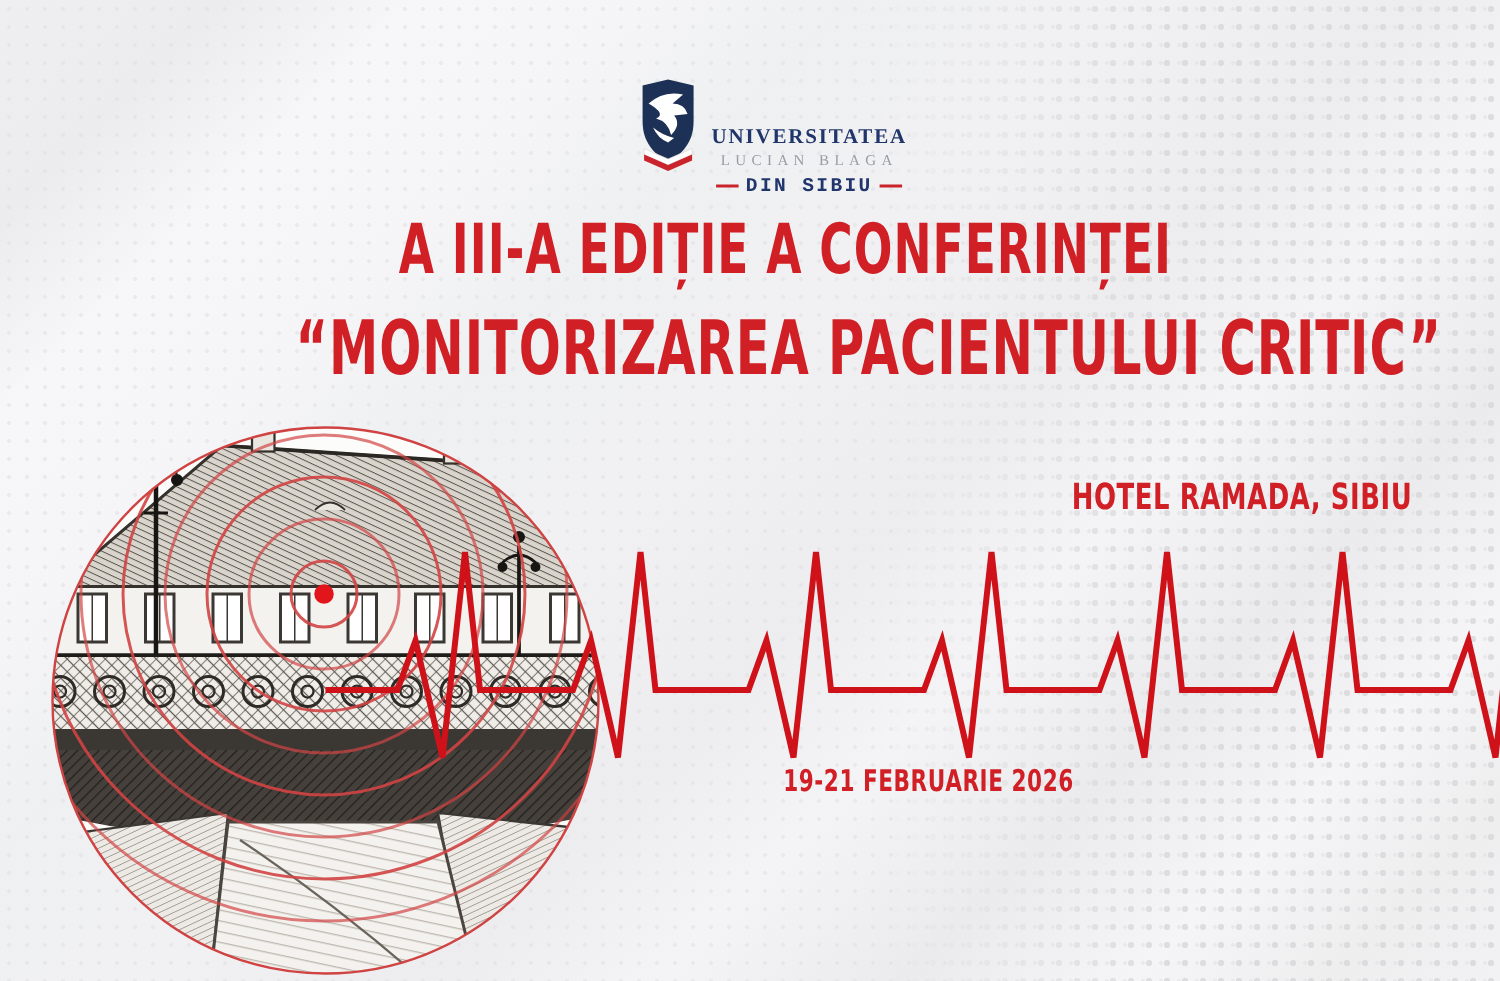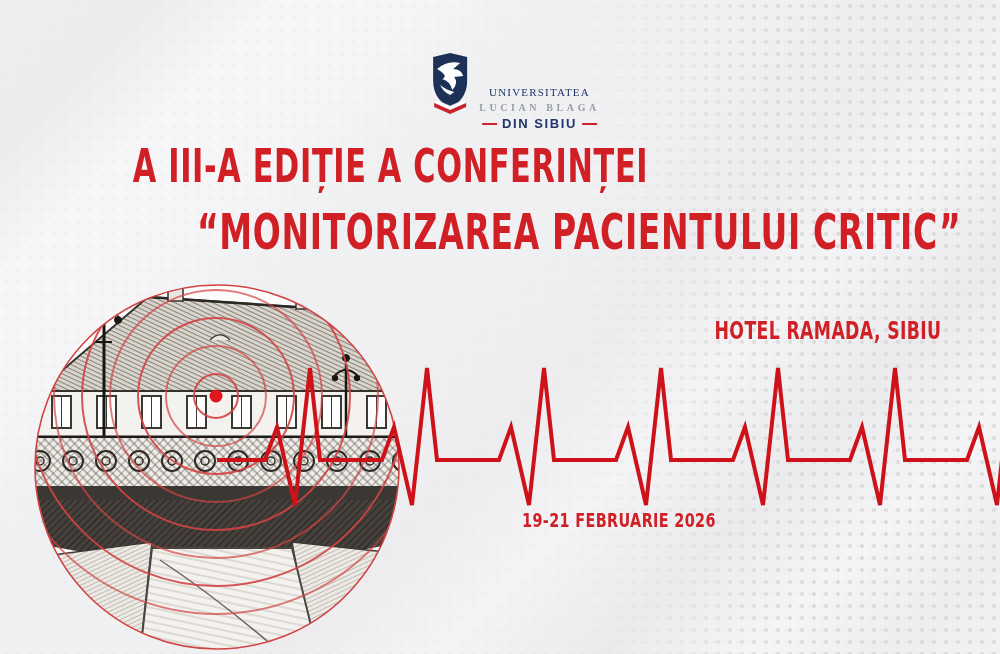--- a/index.html
+++ b/index.html
@@ -21,30 +21,30 @@
     background-image:radial-gradient(circle,#d8d8da 1.9px,transparent 2.3px);
     background-size:12px 12px;
     -webkit-mask-image:linear-gradient(to left,#000 55%,transparent 100%);
             mask-image:linear-gradient(to left,#000 55%,transparent 100%);
     opacity:.8;
   }
   
   .logo{position:absolute;top:36px;left:515px;transform:translateX(-50%);
         display:flex;align-items:center;gap:9px;}
   .logo-text{display:flex;flex-direction:column;align-items:center;}
-  .logo-l1{font-family:"Liberation Serif","DejaVu Serif",serif;font-weight:normal;
-           font-size:11px;letter-spacing:1.2px;color:#20356b;line-height:16px;margin-top:48px;}
+  .logo-l1{font-family:"Liberation Serif","DejaVu Serif",serif;font-weight:bold;
+           font-size:14px;letter-spacing:1.2px;color:#20356b;line-height:16px;margin-top:48px;}
   .logo-l2{font-family:"Liberation Serif","DejaVu Serif",serif;
-           font-size:10px;letter-spacing:3.6px;color:#989ca6;line-height:13px;margin-top:1px;font-weight:bold;}
+           font-size:10px;letter-spacing:3.6px;color:#989ca6;line-height:13px;margin-top:1px;}
   .logo-l3row{display:flex;align-items:center;gap:5px;margin-top:3px;}
   .logo-line{width:15px;height:2px;background:#c9242b;}
-  .logo-l3{font-family:Liberation Sans, sans-serif;font-weight:bold;
+  .logo-l3{font-family:Liberation Mono, monospace;font-weight:bold;
            font-size:13px;letter-spacing:1.6px;color:#20356b;line-height:14px;}
   
-  .title{position:absolute;top:141px;left:0;width:914px;text-align:left;}
+  .title{position:absolute;top:141px;left:0;width:914px;text-align:right;}
   .title .t1,.title .t2{display:block;white-space:nowrap;color:#d11f26;font-weight:bold;}
   .title .t1 span,.title .t2 span{display:inline-block;white-space:nowrap;
       transform:scaleX(.66);transform-origin:center;letter-spacing:1px;}
   .title .t1{font-size:46px;line-height:50px;}
   .title .t2{font-size:50px;line-height:54px;margin-top:14px;}
   .venue{position:absolute;top:317px;left:828px;color:#d11f26;font-weight:bold;
          font-size:24px;white-space:nowrap;}
   .venue span{display:inline-block;transform:translateX(-50%) scaleX(.72);letter-spacing:.5px;}
   .date{position:absolute;top:508px;left:619px;color:#d11f26;font-weight:bold;
         font-size:20px;white-space:nowrap;}

